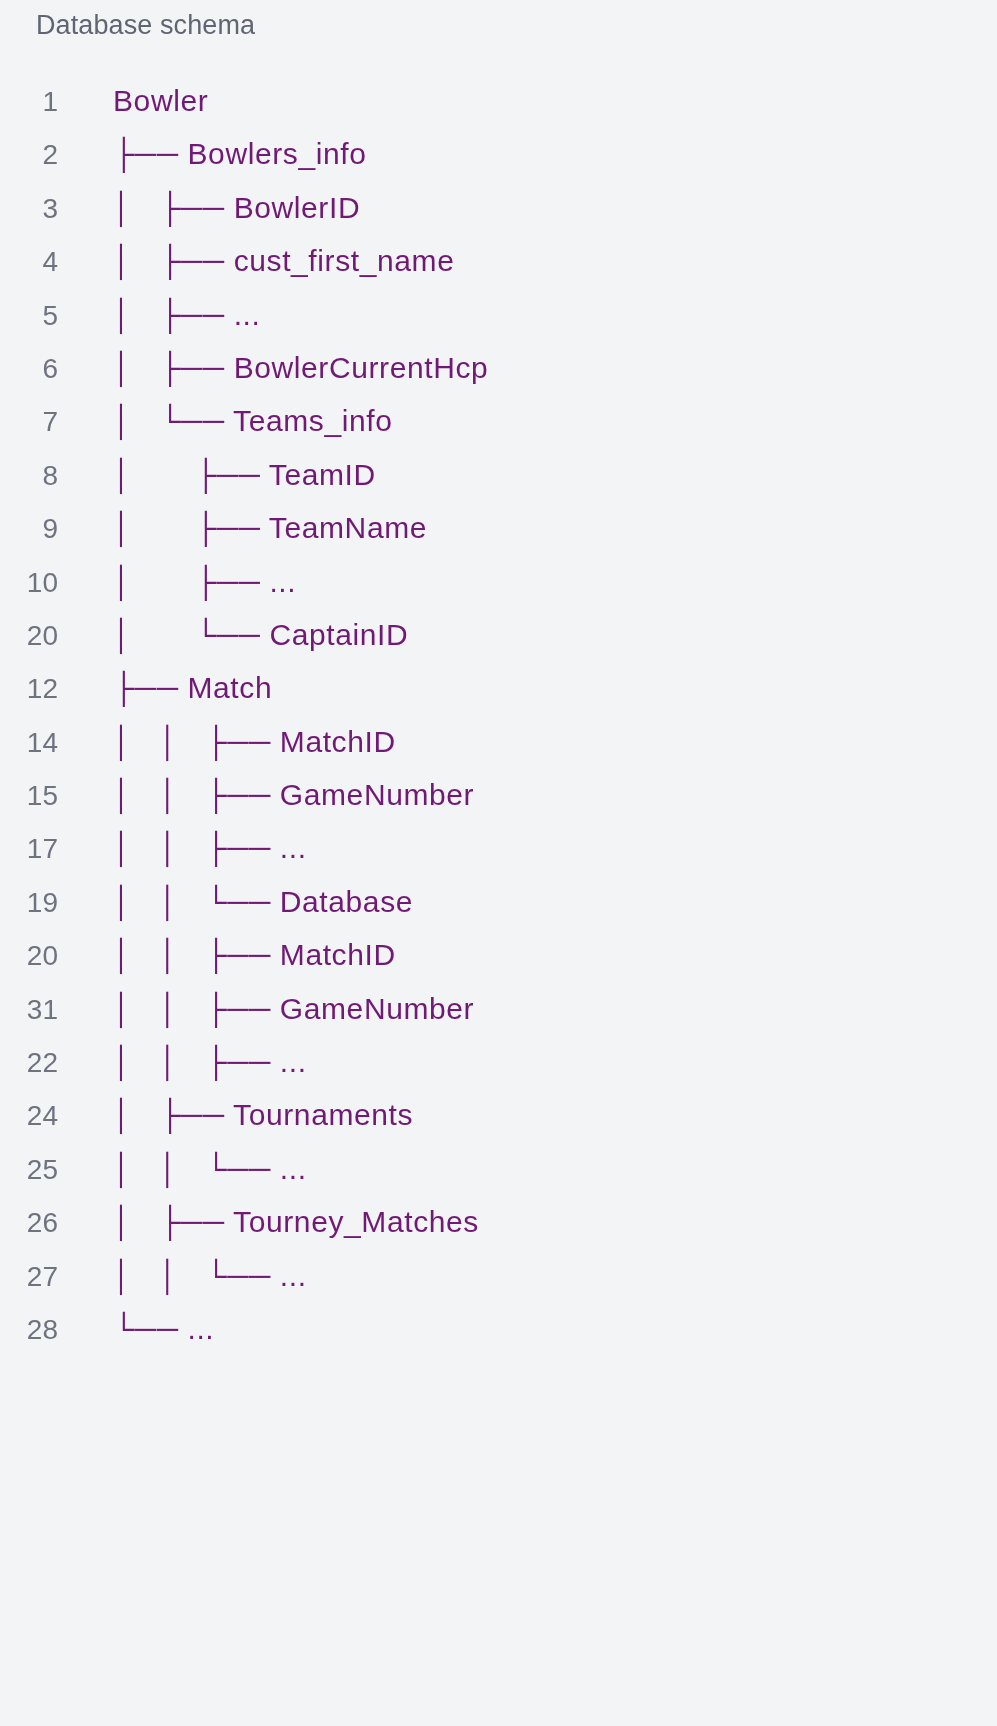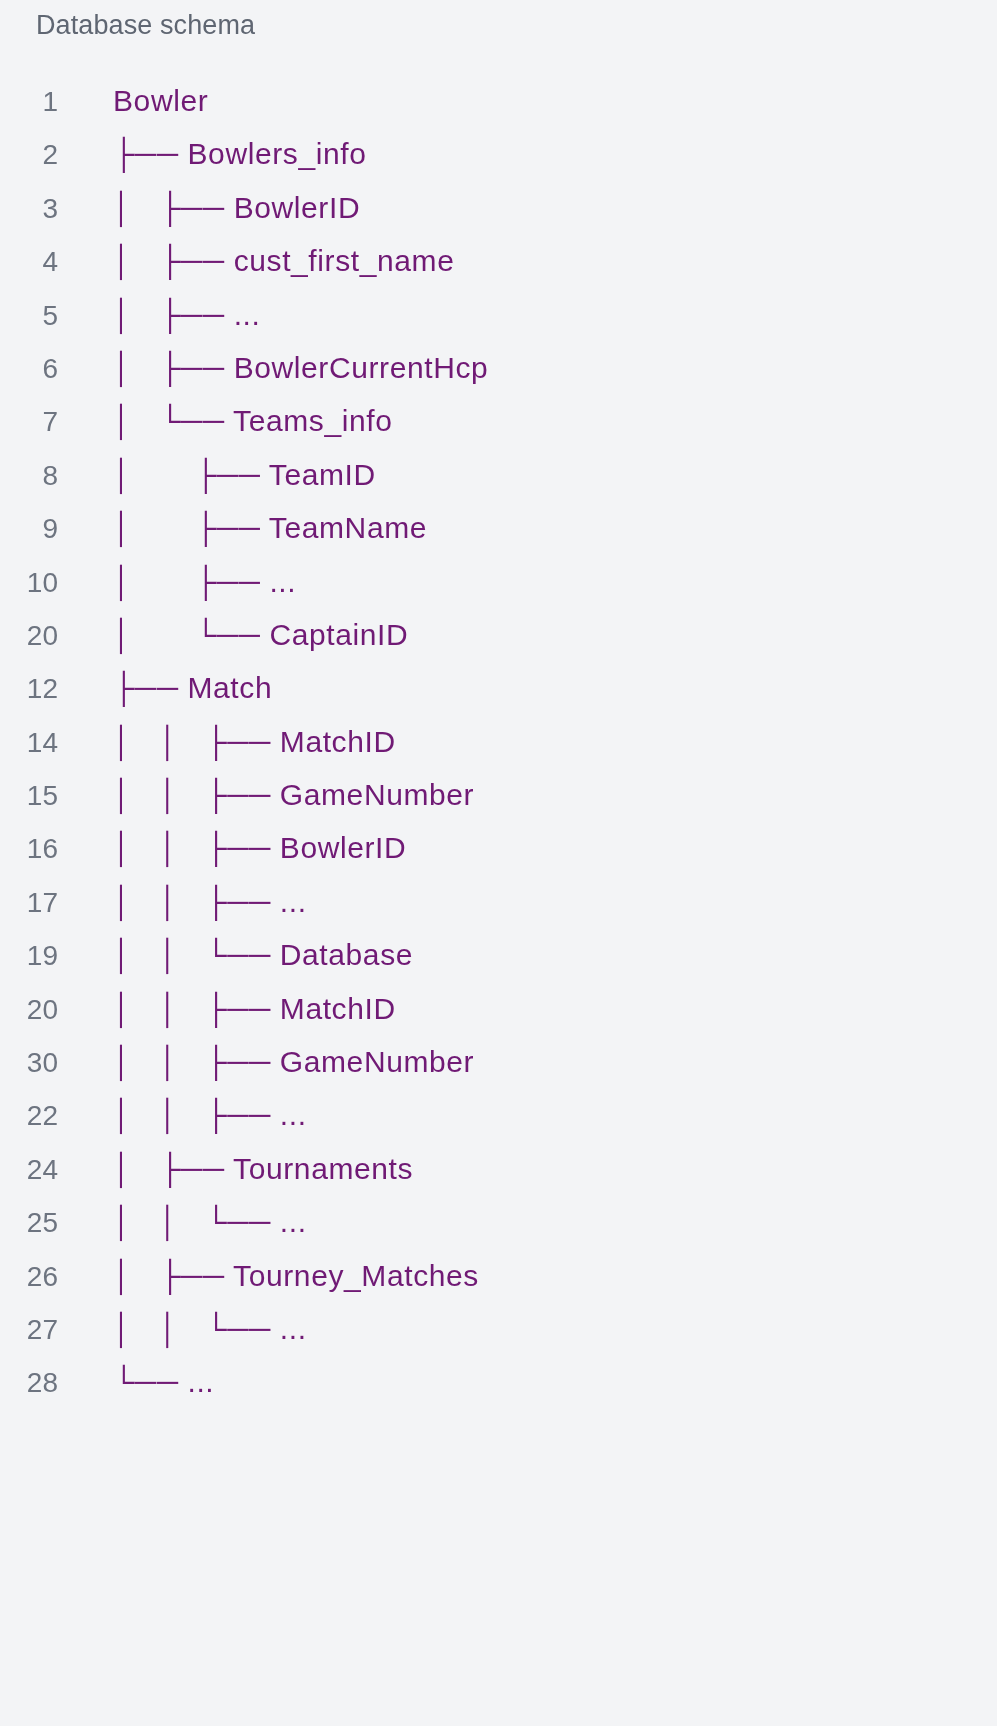--- a/index.html
+++ b/index.html
@@ -87,25 +87,24 @@
       <div class="code-line"><span class="line-number">5</span><span class="line-content">│   ├── ...</span></div>
       <div class="code-line"><span class="line-number">6</span><span class="line-content">│   ├── BowlerCurrentHcp</span></div>
       <div class="code-line"><span class="line-number">7</span><span class="line-content">│   └── Teams_info</span></div>
       <div class="code-line"><span class="line-number">8</span><span class="line-content">│       ├── TeamID</span></div>
       <div class="code-line"><span class="line-number">9</span><span class="line-content">│       ├── TeamName</span></div>
       <div class="code-line"><span class="line-number">10</span><span class="line-content">│       ├── ...</span></div>
       <div class="code-line"><span class="line-number">20</span><span class="line-content">│       └── CaptainID</span></div>
       <div class="code-line"><span class="line-number">12</span><span class="line-content">├── Match</span></div>
       <div class="code-line"><span class="line-number">14</span><span class="line-content">│   │   ├── MatchID</span></div>
       <div class="code-line"><span class="line-number">15</span><span class="line-content">│   │   ├── GameNumber</span></div>
-      <div class="code-line"><span class="line-number">16</span><span class="line-content">│   │   ├── BowlerID</span></div>
       <div class="code-line"><span class="line-number">17</span><span class="line-content">│   │   ├── ...</span></div>
       <div class="code-line"><span class="line-number">19</span><span class="line-content">│   │   └── Database</span></div>
       <div class="code-line"><span class="line-number">20</span><span class="line-content">│   │   ├── MatchID</span></div>
-      <div class="code-line"><span class="line-number">30</span><span class="line-content">│   │   ├── GameNumber</span></div>
+      <div class="code-line"><span class="line-number">31</span><span class="line-content">│   │   ├── GameNumber</span></div>
       <div class="code-line"><span class="line-number">22</span><span class="line-content">│   │   ├── ...</span></div>
       <div class="code-line"><span class="line-number">24</span><span class="line-content">│   ├── Tournaments</span></div>
       <div class="code-line"><span class="line-number">25</span><span class="line-content">│   │   └── ...</span></div>
       <div class="code-line"><span class="line-number">26</span><span class="line-content">│   ├── Tourney_Matches</span></div>
       <div class="code-line"><span class="line-number">27</span><span class="line-content">│   │   └── ...</span></div>
       <div class="code-line"><span class="line-number">28</span><span class="line-content">└── ...</span></div>
     </div>
 
 </div>
 

